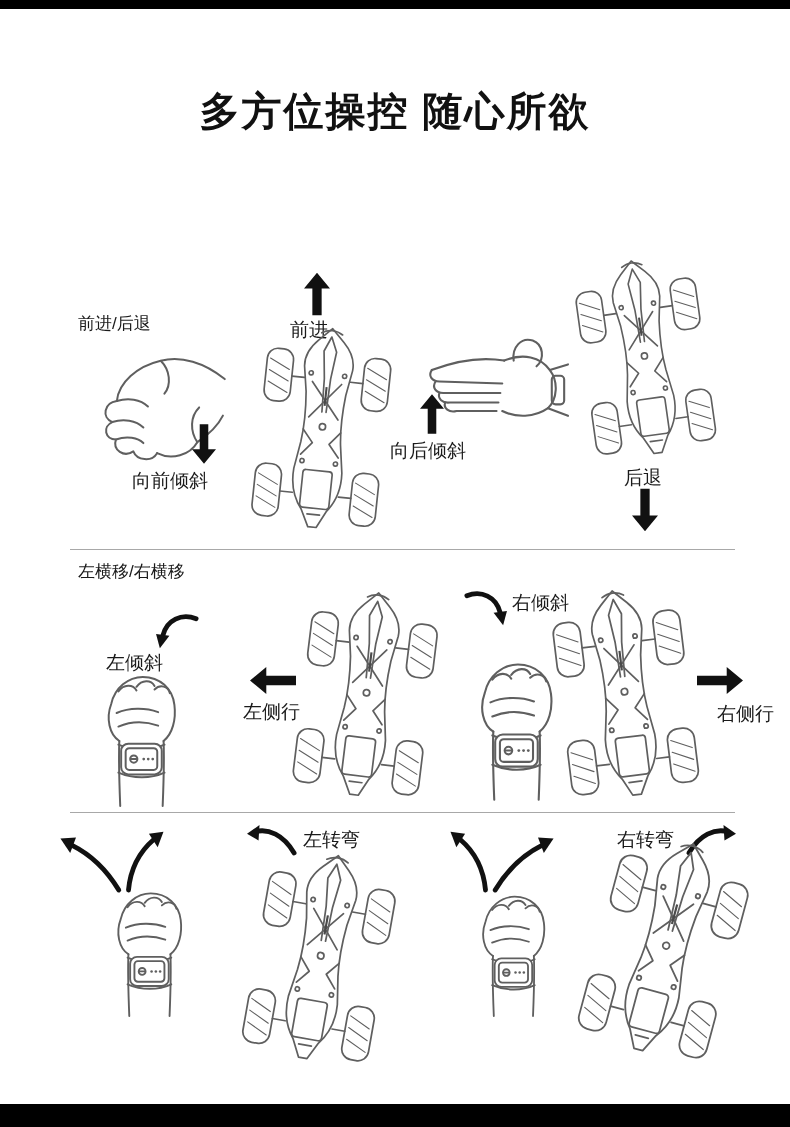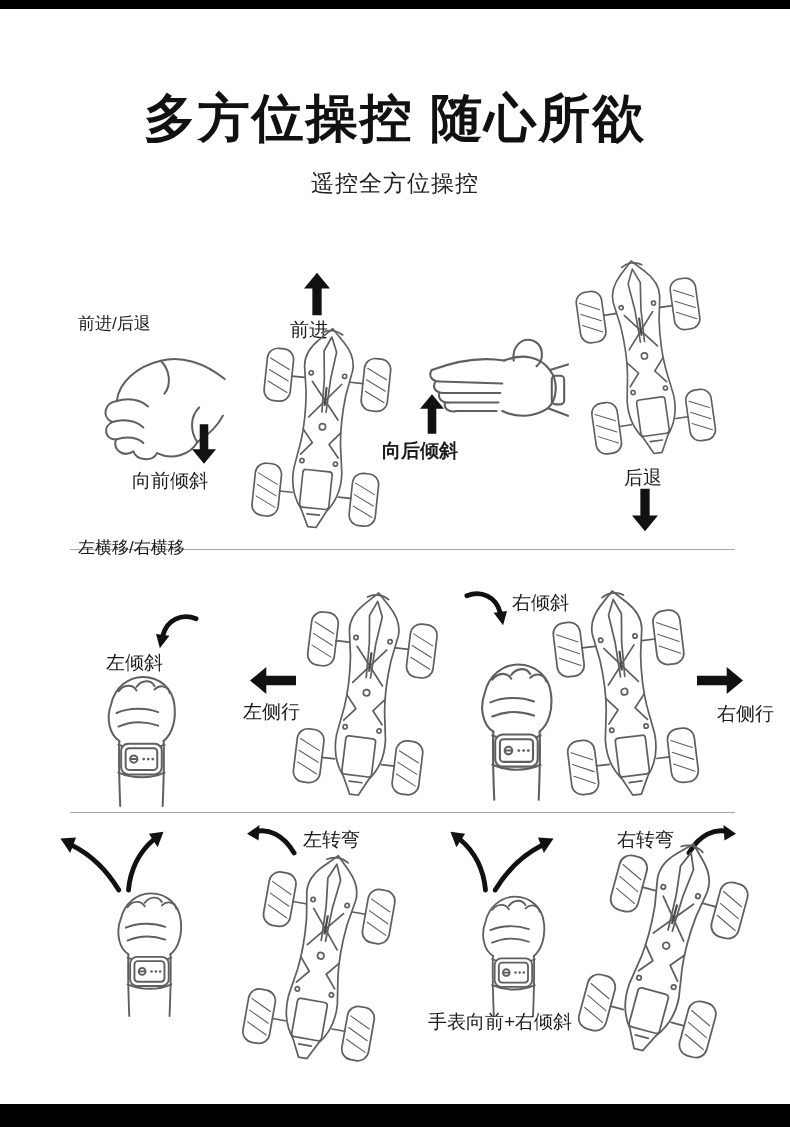--- a/index.html
+++ b/index.html
@@ -7,21 +7,21 @@
   .canvas{
     position:relative; width:790px; height:1127px; margin:0 auto;
     background:#ffffff; overflow:hidden;
     font-family:"Liberation Sans", sans-serif; color:#1a1a1a;
   }
   .bar{ position:absolute; left:0; width:790px; background:#000; }
   .bar.top{ top:0; height:9px; }
   .bar.bottom{ top:1104px; height:23px; }
   .title{
     position:absolute; left:0; top:84px; width:790px; text-align:center;
-    font-size:52px; font-weight:700; letter-spacing:2px; color:#111;
+    font-size:40px; font-weight:700; letter-spacing:2px; color:#111;
   }
   .subtitle{
     position:absolute; left:0; top:168px; width:790px; text-align:center;
     font-size:23px; color:#222; letter-spacing:1px;
   }
   .lbl{ position:absolute; font-size:19px; color:#1a1a1a; white-space:nowrap; }
   .heading{ font-size:17px; }
   .divider{ position:absolute; left:70px; width:665px; height:1px; background:#a8a8a8; }
   svg.art{ position:absolute; overflow:visible; }
 </style>
@@ -57,21 +57,20 @@
         <circle cx="76" cy="130" r="2"></circle>
         <circle cx="60" cy="96" r="3"></circle>
         <path d="M59 58 L61 58 L61 76 L59 76 Z" fill="#4a4a4a" stroke="none"></path>
       </g>
     </defs>
   </svg>
 
   <div class="bar top"></div>
 
   <div class="title">多方位操控 随心所欲</div>
-  <div class="subtitle">遥控全方位操控</div>
 
   <div class="lbl heading" style="left:78px; top:312px;">前进/后退</div>
 
   <svg class="art" viewBox="0 0 150 140" style="left:88px; top:348px; width:140px; height:128px;">
     <g fill="none" stroke="#5f5f5f" stroke-width="2.2" stroke-linecap="round" stroke-linejoin="round">
       <path d="M148 34 C 126 16, 100 8, 78 14 C 52 20, 32 38, 30 58"></path>
       <path d="M30 58 C 16 60, 13 76, 25 81 C 14 86, 17 100, 29 100 C 25 112, 38 120, 48 113 C 52 123, 68 125, 74 115"></path>
       <path d="M74 115 C 90 123, 110 117, 118 103 C 130 95, 140 86, 146 74"></path>
       <path d="M30 58 C 42 54, 56 56, 64 64"></path>
       <path d="M25 81 C 37 77, 51 79, 59 87"></path>
@@ -104,33 +103,33 @@
       <path d="M82 30 C 102 22, 120 26, 130 40 C 139 52, 138 70, 128 80 C 114 90, 94 90, 80 83"></path>
       <path d="M92 30 C 90 16, 100 5, 112 9 C 123 13, 125 28, 116 36"></path>
       <path d="M130 40 L 149 34 M128 80 L 149 88"></path>
       <rect x="132" y="46" width="13" height="30" rx="4"></rect>
     </g>
   </svg>
 
   <svg class="art" viewBox="0 0 28 46" style="left:420px; top:392px; width:24px; height:44px;">
     <polygon points="14,0 28,17 19,17 19,46 9,46 9,17 0,17" fill="#111"></polygon>
   </svg>
-  <div class="lbl" style="left:382px; top:438px;font-weight:bold;">向后倾斜</div>
+  <div class="lbl" style="left:390px; top:438px;">向后倾斜</div>
 
   <svg class="art" viewBox="0 0 120 200" style="left:574px; top:258px; width:142px; height:204px; transform:rotate(-8deg);">
     <use href="#car-art"></use>
   </svg>
   <div class="lbl" style="left:624px; top:465px;">后退</div>
   <svg class="art" viewBox="0 0 28 46" style="left:632px; top:488px; width:26px; height:44px;">
     <polygon points="14,46 0,29 9,29 9,0 19,0 19,29 28,29" fill="#111"></polygon>
   </svg>
 
   <div class="divider" style="top:549px;"></div>
 
-  <div class="lbl heading" style="left:78px; top:536px;">左横移/右横移</div>
+  <div class="lbl heading" style="left:78px; top:560px;">左横移/右横移</div>
 
   <div class="lbl" style="left:106px; top:618px;margin-top:32px;">左倾斜</div>
   <svg class="art" viewBox="0 0 46 44" style="left:156px; top:612px; width:44px; height:42px;">
     <path d="M42 7 C 27 1, 11 8, 7 25" stroke="#111" stroke-width="5" fill="none" stroke-linecap="round"></path>
     <polygon points="0,23 14,25 4,38" fill="#111"></polygon>
   </svg>
 
   <svg class="art" viewBox="0 0 110 175" style="left:88px; top:648px; width:106px; height:158px;">
     <g fill="none" stroke="#5f5f5f" stroke-width="2.2" stroke-linecap="round" stroke-linejoin="round">
       <path d="M32 175 C 31 150, 30 125, 31 103 M79 175 C 80 150, 81 125, 80 103"></path>
@@ -243,21 +242,20 @@
       <path d="M30 107 C 46 114, 66 114, 81 107 M30 138 C 46 145, 66 145, 81 138"></path>
       <rect x="33" y="106" width="45" height="34" rx="8" fill="#fff"></rect>
       <rect x="38" y="111" width="35" height="24" rx="4"></rect>
       <circle cx="47" cy="123" r="4"></circle>
       <path d="M44 123 h6"></path>
       <circle cx="58" cy="123" r="1.5" fill="#5f5f5f" stroke="none"></circle>
       <circle cx="63" cy="123" r="1.5" fill="#5f5f5f" stroke="none"></circle>
       <circle cx="68" cy="123" r="1.5" fill="#5f5f5f" stroke="none"></circle>
     </g>
   </svg>
-  <div class="lbl" style="left:428px; top:1009px;">手表向前+右倾斜</div>
 
   <div class="lbl" style="left:617px; top:827px;">右转弯</div>
   <svg class="art" viewBox="0 0 52 34" style="left:686px; top:823px; width:50px; height:33px;">
     <path d="M3 31 C 14 12, 30 5, 44 9" stroke="#111" stroke-width="5" fill="none" stroke-linecap="round"></path>
     <polygon points="52,11 39,2 40,18" fill="#111"></polygon>
   </svg>
   <svg class="art" viewBox="0 0 120 200" style="left:590px; top:838px; width:150px; height:224px; transform:rotate(15deg);">
     <use href="#car-art"></use>
   </svg>
 

